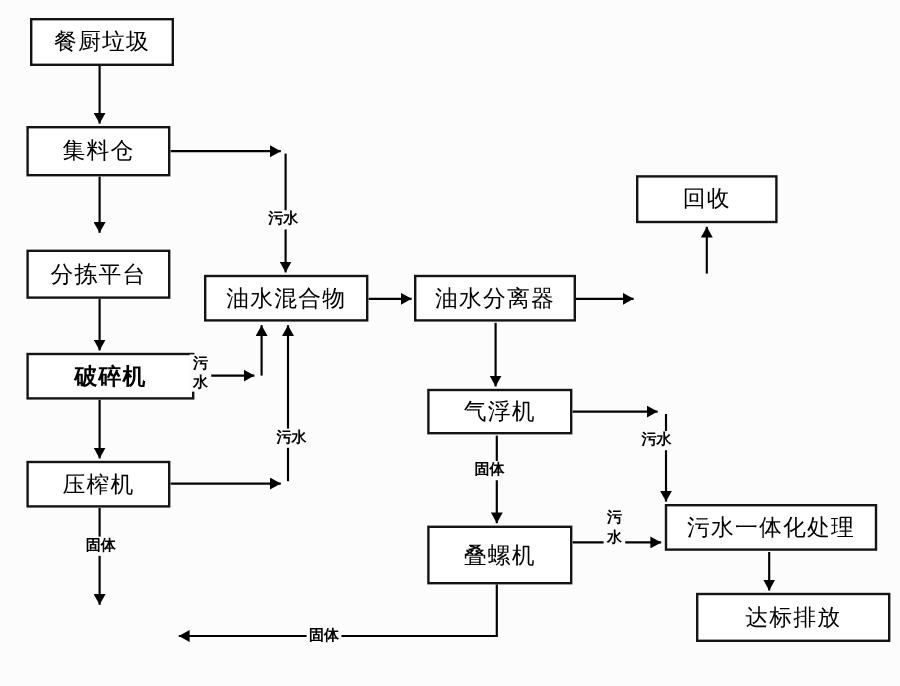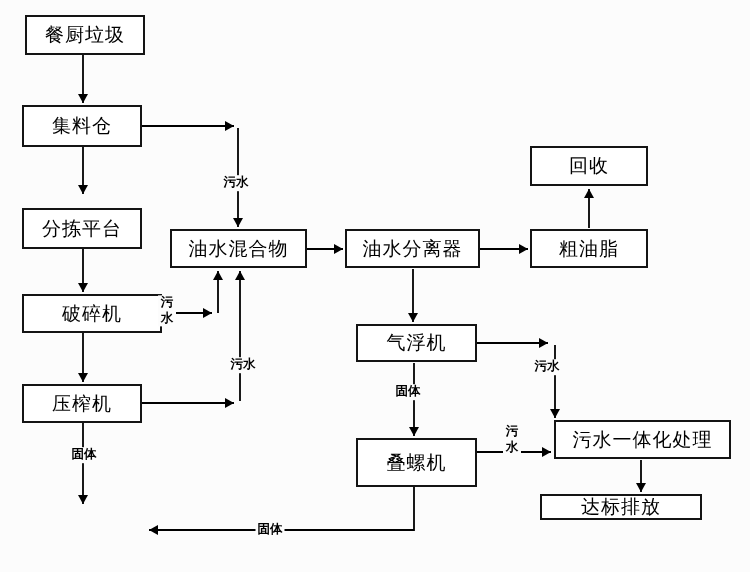--- a/index.html
+++ b/index.html
@@ -95,32 +95,31 @@
 
     <line x1="477" y1="452" x2="551" y2="452" marker-end="url(#ah)"></line>
     <line x1="641" y1="460" x2="641" y2="492" marker-end="url(#ah)"></line>
 
     <polyline points="414,478 414,530 149,530" marker-end="url(#ah)"></polyline>
   </svg>
 
   <div class="node" style="left:25px;  top:15px;  width:120px; height:40px;">餐厨垃圾</div>
   <div class="node" style="left:22px;  top:105px; width:120px; height:42px;">集料仓</div>
   <div class="node" style="left:22px;  top:196px; width:120px; height:41px;margin-top:12px;">分拣平台</div>
-  <div class="node" style="left:22px;  top:294px; width:140px; height:39px;">破碎机</div>
+  <div class="node" style="left:22px;  top:294px; width:140px; height:39px;font-weight:bold;">破碎机</div>
   <div class="node" style="left:22px;  top:384px; width:120px; height:39px;">压榨机</div>
 
   <div class="node" style="left:170px; top:229px; width:137px; height:39px;">油水混合物</div>
   <div class="node" style="left:345px; top:229px; width:135px; height:39px;">油水分离器</div>
   <div class="node" style="left:530px; top:146px; width:118px; height:40px;">回收</div>
-  <div class="node" style="left:530px; top:229px; width:118px; height:39px;">粗油脂</div>
 
   <div class="node" style="left:356px; top:324px; width:121px; height:38px;">气浮机</div>
   <div class="node" style="left:356px; top:438px; width:121px; height:49px;">叠螺机</div>
   <div class="node" style="left:554px; top:420px; width:177px; height:39px;">污水一体化处理</div>
-  <div class="node" style="left:540px; top:494px; width:162px; height:26px;">达标排放</div>
+  <div class="node" style="left:580px; top:494px; width:162px; height:41px;">达标排放</div>
 
   <div class="elabel" style="left:236px; top:183px;">污水</div>
   <div class="elabel stack" style="left:167px; top:311px;">污水</div>
   <div class="elabel" style="left:243px; top:365px;">污水</div>
   <div class="elabel" style="left:84px;  top:455px;">固体</div>
   <div class="elabel" style="left:408px; top:392px;">固体</div>
   <div class="elabel" style="left:547px; top:367px;">污水</div>
   <div class="elabel stack" style="left:512px; top:440px;">污水</div>
   <div class="elabel" style="left:270px; top:530px;">固体</div>
 

